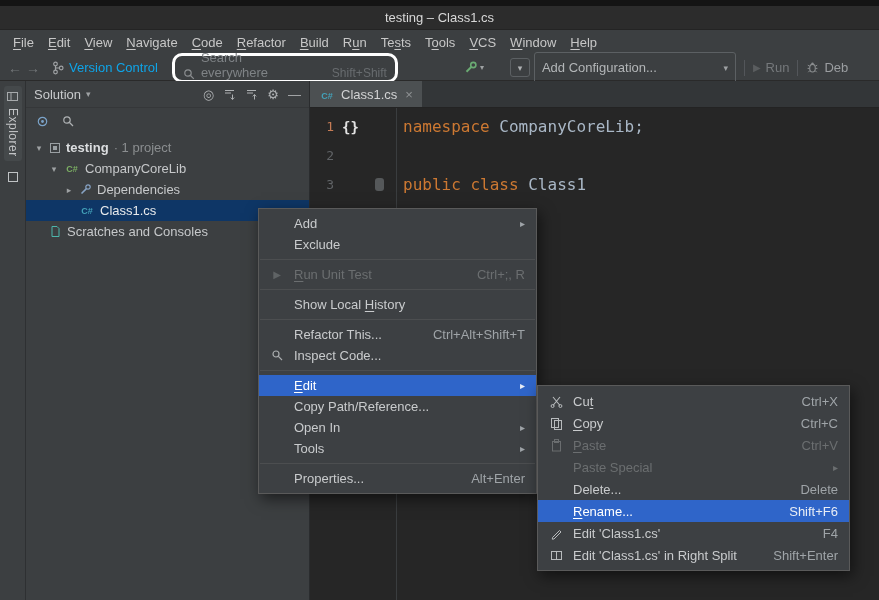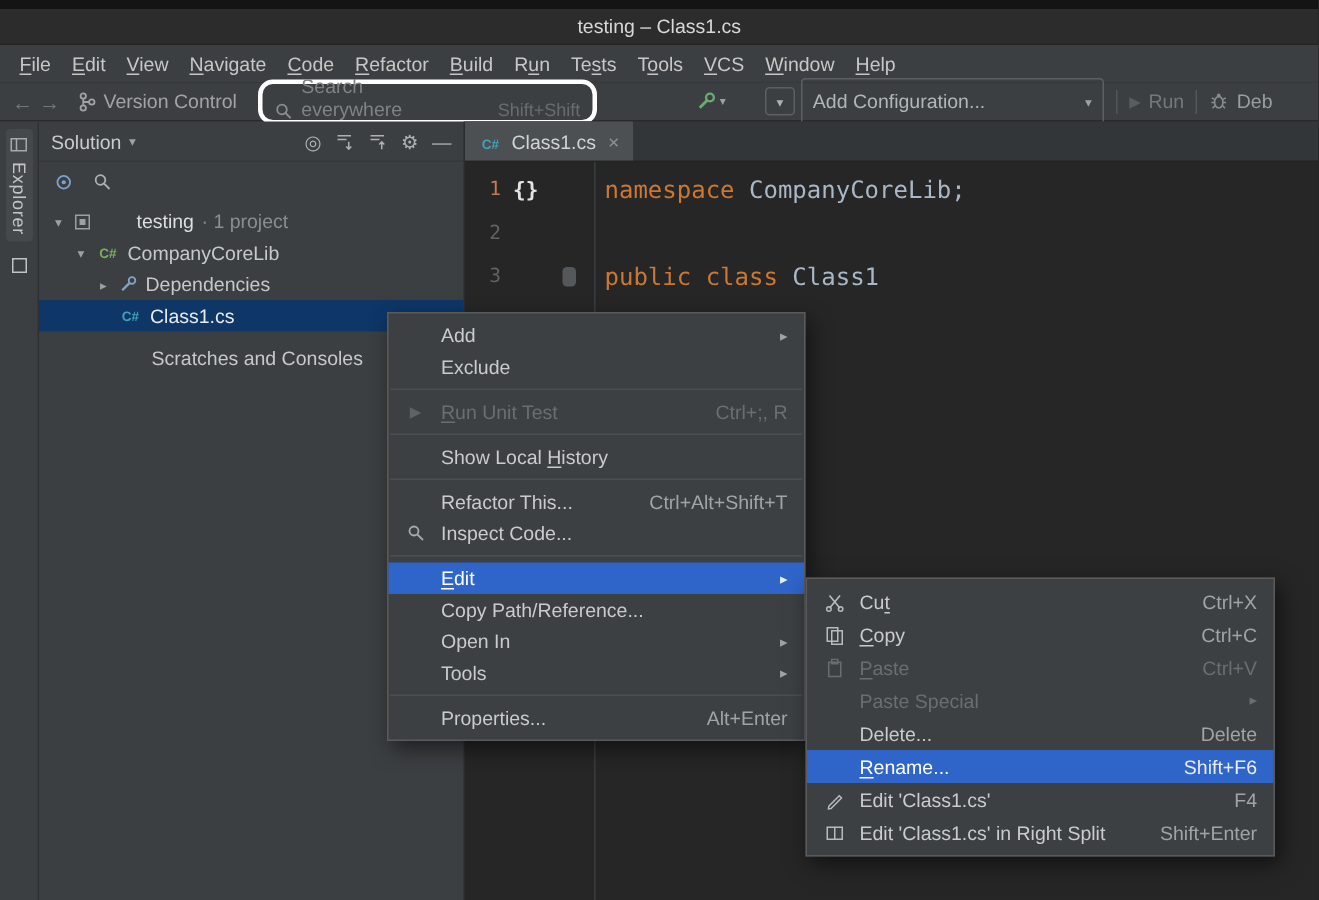--- a/index.html
+++ b/index.html
@@ -12,21 +12,21 @@
   .top-strip { height:6px; background:#141414; }
   .titlebar { height:24px; background:#2c2c2c; border-bottom:1px solid #242424;
     display:flex; align-items:center; justify-content:center;
     color:#d8d8d8; font-weight:normal; }
   .menubar { height:25px; background:#3c3f41; display:flex; align-items:center;
     padding-left:6px; }
   .menubar .mi { padding:3px 7px; color:#c7c7c7; cursor:default; }
   .toolbar { height:26px; background:#3c3f41; border-bottom:1px solid #2a2a2a;
     display:flex; align-items:center; padding:0 6px; }
   .nav-arrow { color:#74777a; font-size:14px; width:18px; text-align:center; }
-  .vc { display:flex; align-items:center; gap:5px; margin-left:10px; color:#a3a3a3; }
+  .vc { display:flex; align-items:center; gap:5px; margin-left:10px; color:#0ea5e9; }
   .searchbox { margin-left:14px; width:226px; height:30px; border:3px solid #ffffff;
     border-radius:10px; display:flex; align-items:flex-end; padding:0 8px; gap:6px; }
   .searchbox .ph { color:#7f8386; flex:1; }
   .searchbox .hint { color:#686c6f; font-size:12px;margin-left:40px; }
   .hammer { margin-left:66px; display:flex; align-items:center; gap:2px; }
   .mini-chev { color:#9ea1a3; font-size:8px; }
   .chev-btn { margin-left:26px; width:20px; height:19px; border:1px solid #5c6063;
     border-radius:3px; display:flex; align-items:center; justify-content:center;
     color:#aeb1b3; font-size:9px; }
   .combo { margin-left:4px; width:202px; height:32px; border:1px solid #5c6063;
@@ -56,21 +56,21 @@
   .sol .chev { font-size:9px; color:#9ea1a3; }
   .ph-icons { margin-left:auto; display:flex; align-items:center; gap:9px; }
   .ph-icons .glyph { color:#aeb1b3; font-size:13px; line-height:1; }
   .panel-toolbar { height:26px; display:flex; align-items:center; padding:0 10px; gap:13px; }
 
   .tree { flex:1; padding-top:3px; }
   .tree-row { height:21px; display:flex; align-items:center; gap:5px; color:#c6c8ca; }
   .tree-row.selected { background:#0e3666; color:#e8eaec; }
   .tree-row .chev { width:10px; font-size:9px; color:#9ea1a3; text-align:center; }
   .tree-row.selected .chev { color:#cfd3d8; }
-  .tree-row .tlabel.bold { font-weight:normal; color:#dcdee0;margin-left:25px; }
+  .tree-row .tlabel.bold { font-weight:bold; color:#dcdee0; }
   .tree-row .tsuffix { color:#8b8e90; }
 
   .editor-area { flex:1; display:flex; flex-direction:column; background:#262626; }
   .tab-bar { height:27px; background:#333638; border-bottom:1px solid #232323;
     display:flex; align-items:stretch; }
   .tab { display:flex; align-items:center; gap:6px; padding:0 9px; background:#4c5052;
     color:#d2d3d4; }
   .tab-close { color:#8f9294; font-size:13px; margin-left:2px; }
 
   .editor-body { flex:1; position:relative; padding-top:4px;
@@ -255,21 +255,21 @@
             <circle cx="9" cy="4" r="2.2" fill="none" stroke="#87a3c4" stroke-width="1.2"></circle>
             <path d="M2.5 10.5 L7.4 5.6" stroke="#87a3c4" stroke-width="1.6"></path>
           </svg>
           <span class="tlabel">Dependencies</span>
         </div>
         <div class="tree-row selected" style="padding-left: 38px;">
           <span class="chev"></span>
           <span class="cs-badge file"></span>
           <span class="tlabel">Class1.cs</span>
         </div>
-        <div class="tree-row" style="padding-left: 8px; flex-direction: column;">
+        <div class="tree-row" style="padding-left: 8px;">
           <span class="chev"></span>
           <svg width="13" height="13">
             <path d="M3 1.5 h5 l2 2 v8 h-7 z" fill="none" stroke="#4db6ac"></path>
           </svg>
           <span class="tlabel">Scratches and Consoles</span>
         </div>
       </div>
   </div>
 
   <div class="editor-area">

